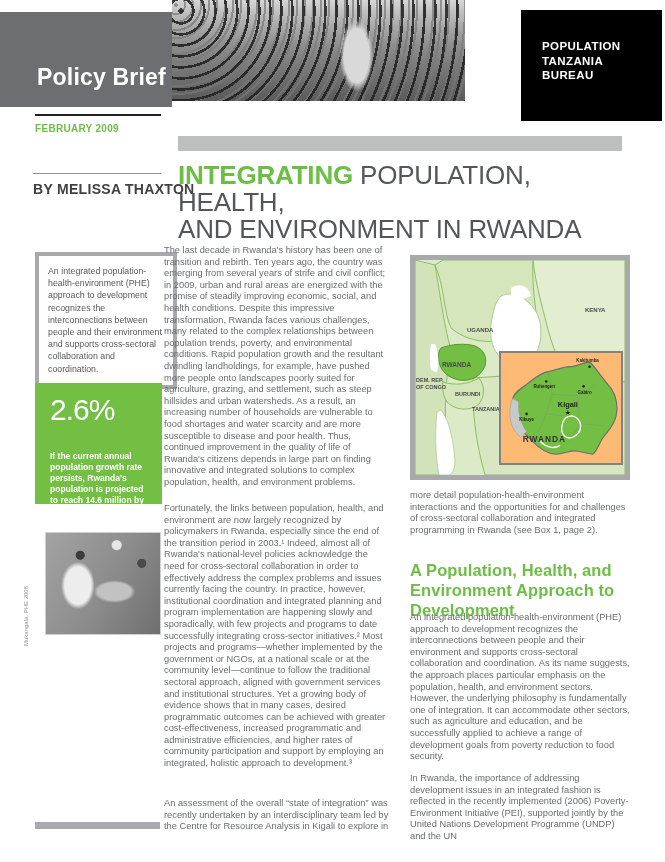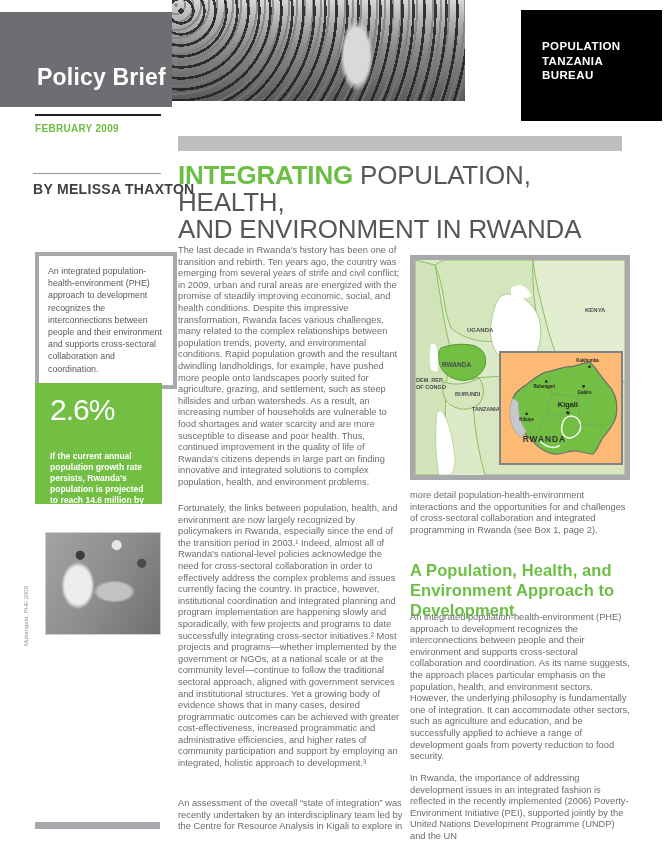--- a/index.html
+++ b/index.html
@@ -44,21 +44,21 @@
   .photo-caption{position:absolute;left:45px;top:648px;width:122px;color:#6D6E71;font-size:8px;line-height:10.6px;}
   .footer-rule{position:absolute;left:35px;top:822px;width:125px;height:7px;background:#A7A9AC;}
 
   
   .silver-bar{position:absolute;left:178px;top:136px;width:444px;height:15px;background:#BCBEC0;}
   .doc-title{position:absolute;left:178px;top:162px;width:460px;color:#54565A;font-size:26px;line-height:27px;font-weight:400;letter-spacing:-.2px;}
   .doc-title .hl{color:#6CBE44;font-weight:bold;}
 
   
   .body-text{color:#6A6C6E;font-size:9.3px;line-height:11.6px;margin:0;}
-  .col1{left:178px;width:227px;}
+  .col1{left:164px;width:227px;}
   .col2{left:410px;width:222px;}
   .abs{position:absolute;}
 
   .section-heading{position:absolute;left:410px;top:560px;width:230px;color:#6CBE44;font-weight:bold;font-size:16.5px;line-height:20px;letter-spacing:.1px;}
 
   
   .map-box{position:absolute;left:410px;top:255px;width:210px;height:215px;border:5px solid #A7A9AC;background:#DCEAC7;}
   .map-inset{position:absolute;left:84px;top:91px;width:120px;height:110px;background:#fdba74;border:2px solid #808285;}
   .map-label{font-weight:bold;fill:#4A4A4C;}
 </style>

